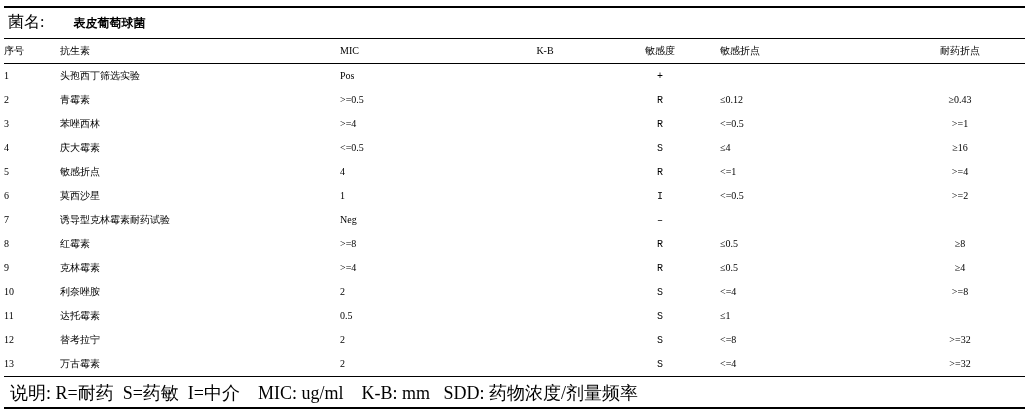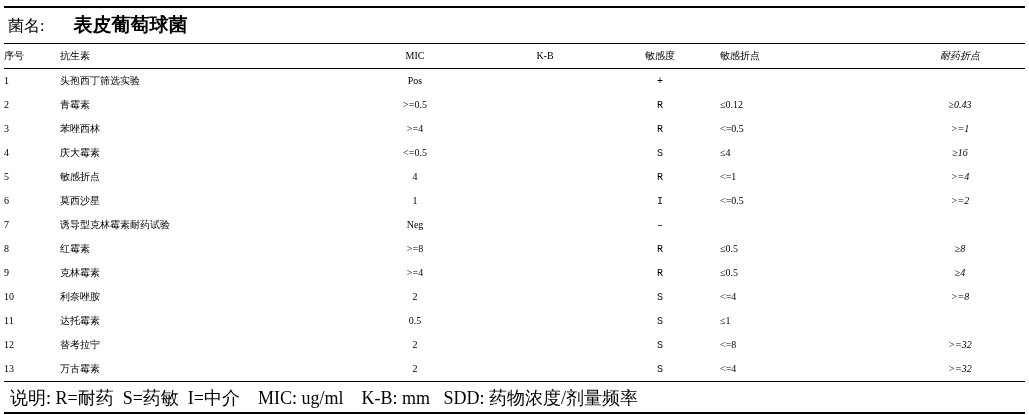--- a/index.html
+++ b/index.html
@@ -41,21 +41,21 @@
     align-items: baseline;
     padding: 4px 2px 5px 4px;
     font-size: 16px;
     gap: 25px;
   }
   .strain-label {
     font-size: 16px;
   }
   .strain-name {
     font-weight: bold;
-    font-size: 19px;
+    font-size: 12px;
     margin-left: 4px;
   }
   table.ast {
     width: 100%;
     border-collapse: collapse;
     table-layout: fixed;
     font-size: 10px;
   }
   table.ast th, table.ast td {
     padding: 0;
@@ -65,25 +65,25 @@
     height: 23px;
   }
   thead th {
     padding-top: 4px;
     padding-bottom: 5px;
     height: auto;
   }
   
   .c-no    { width: 56px;  text-align: left; padding-left: 4px; }
   .c-abx   { width: 280px; text-align: left; padding-left: 56px; }
-  .c-mic   { width: 150px; text-align: center; }
+  .c-mic   { width: 150px; text-align: left; }
   .c-kb    { width: 110px; text-align: center; }
   .c-sens  { width: 120px; text-align: center; font-family: Liberation Mono, monospace; }
   .c-sbp   { width: 170px; text-align: left; }
-  .c-rbp   { width: 140px; text-align: center; font-style: italic; }
+  .c-rbp   { width: 140px; text-align: center; }
 
   thead .c-abx { padding-left: 56px; }
   thead .c-no  { padding-left: 4px; }
 
   .first-row td { padding-top: 5px; }
   .last-row td  { padding-bottom: 4px; }
 
   .footnote {
     font-size: 18px;
     padding: 4px 2px 2px 6px;

